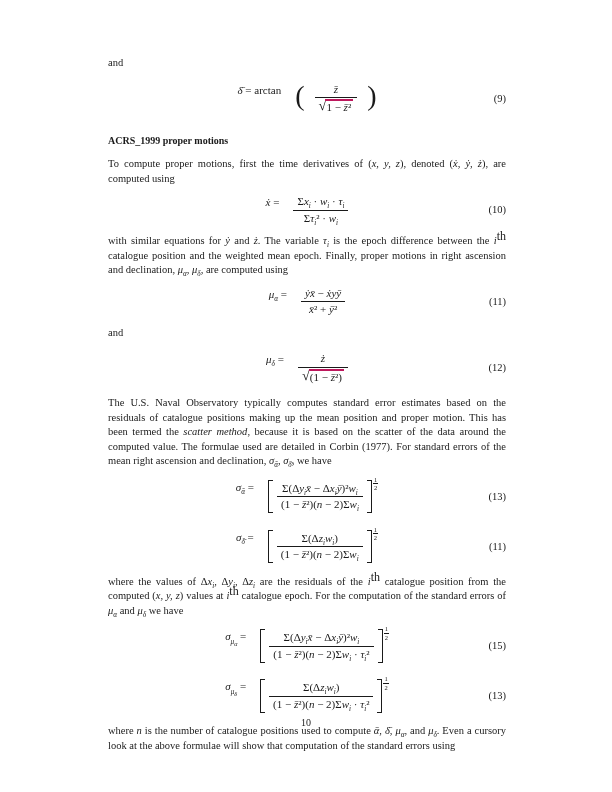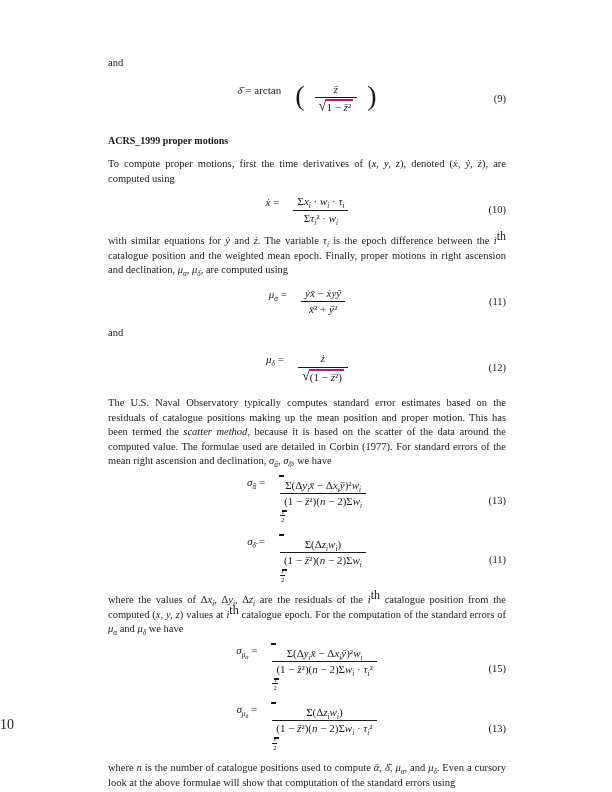--- a/index.html
+++ b/index.html
@@ -41,36 +41,36 @@
   .frac .num { display:block; padding:0 4px 1px 4px; white-space:nowrap; }
   .frac .den { display:block; border-top:1px solid #1a1a1a; padding:1px 4px 0 4px; white-space:nowrap; }
 
   .sqrt { display:inline-flex; align-items:flex-start; }
   .radical { font-size:1.3em; line-height:0.85; margin-right:-1px; }
   .radicand { border-top:2px solid #be185d; padding:0 2px 0 1px; white-space:nowrap; }
 
   .bigp { font-size:28px; line-height:0.9; font-weight:400; }
   .bigp.l { margin-right:1px; } .bigp.r { margin-left:1px; }
 
-  .brgroup { display:inline-flex; align-items:stretch;flex-direction:column; }
+  .brgroup { display:inline-flex; align-items:stretch; }
   .br { width:4px; }
   .br.l { border:1.1px solid #1a1a1a; border-right:none; margin-right:3px; }
   .br.r { border:1.1px solid #1a1a1a; border-left:none; margin-left:3px; }
   .brinner { display:flex; align-items:center; padding:2px 1px; }
 
   .halfexp {
     display:inline-block; text-align:center; font-size:6.5px; line-height:1.15;
     align-self:flex-start; margin-left:1px; transform:translateY(-4px);
   }
   .halfexp .he-n { display:block; border-bottom:0.8px solid #1a1a1a; padding:0 1px; }
   .halfexp .he-d { display:block; padding:0 1px; }
 
   .footer {
-    position:absolute; left:0; top:717px; width:612px; text-align:left;
-    font-size:14px;
+    position:absolute; left:0; top:717px; width:612px; text-align:center;
+    font-size:10px;
   }
 </style>
 </head>
 <body>
 
 <div class="page">
   <div class="content">
 
     <p class="connector">and</p>
 

